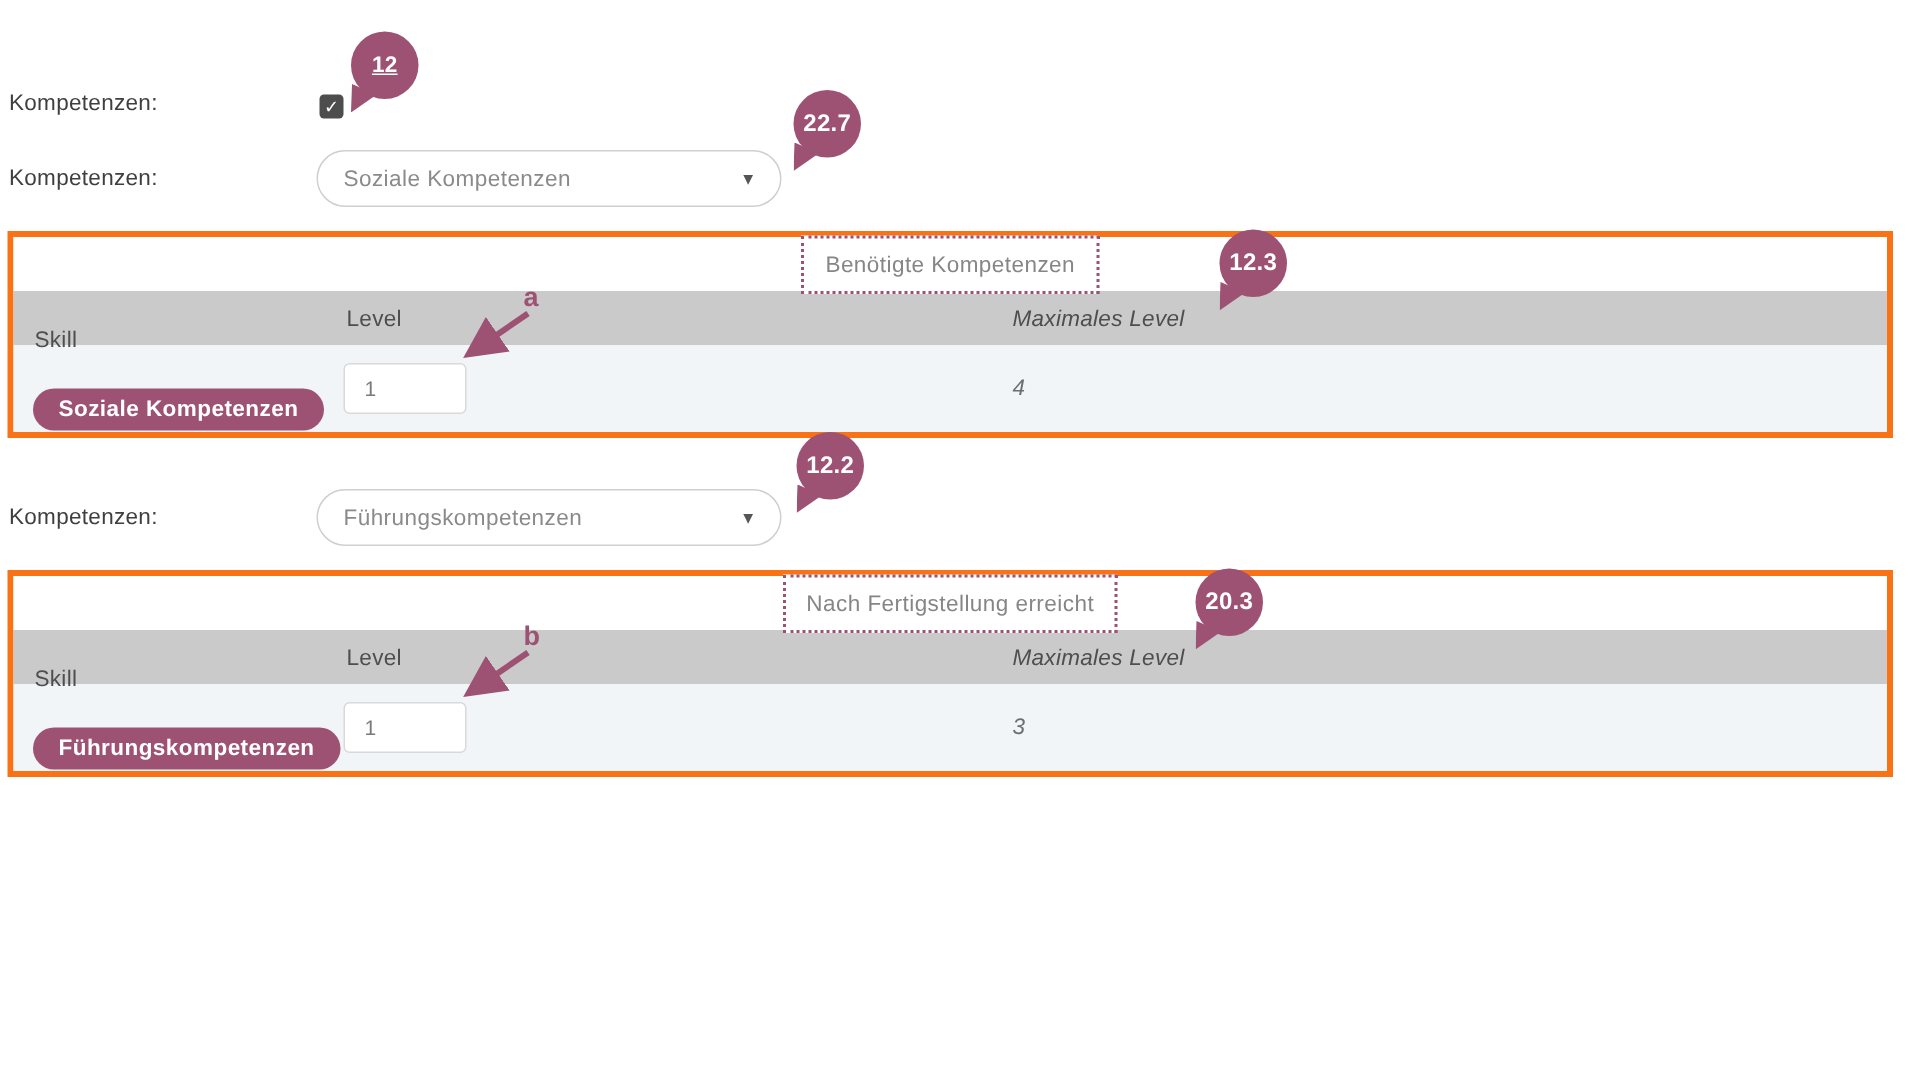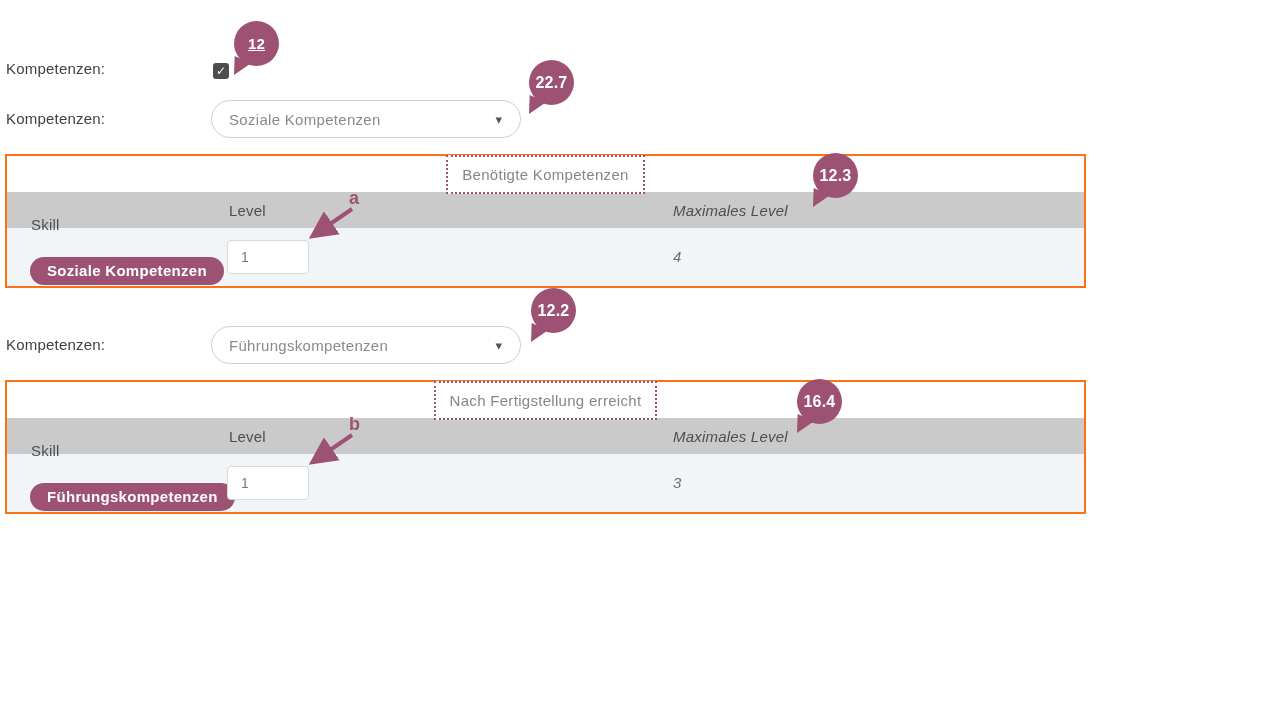--- a/index.html
+++ b/index.html
@@ -98,22 +98,22 @@
   .badge-12   { left: 234px; top: 21px;  font-size: 15px; text-decoration: underline; }
   .badge-12-1 { left: 529px; top: 60px;  }
   .badge-12-2 { left: 531px; top: 288px; }
   .badge-12-3 { left: 797px; top: 153px; margin-left: 16px; }
   .badge-12-4 { left: 797px; top: 379px; }
 
   
   .skill-table {
     position: absolute;
     left: 5px;
-    width: 1081px;
-    border: 2px solid #f97316;
+    width: 1257px;
+    border: 4px solid #f97316;
     background: #ffffff;
   }
   .table-1 { top: 154px; }
   .table-2 { top: 380px; }
 
   .title-row {
     height: 36px;
     background: #ffffff;
     display: flex;
     align-items: center;
@@ -140,21 +140,21 @@
     font-size: 15px;
     color: #4e4e4e;
     letter-spacing: 0.2px;
   }
   .data-row {
     height: 58px;
     background: #f1f5f7;
     display: flex;
     align-items: center;
   }
-  .col-skill { width: 208px; padding-left: 24px; margin-top: 28px; }
+  .col-skill { width: 208px; padding-left: 14px; margin-top: 28px; }
   .col-level { width: 445px; padding-left: 14px; }
   .col-max   { flex: 1;      padding-left: 13px; font-style: italic; }
 
   .skill-pill {
     display: inline-block;
     background: #9d5274;
     color: #ffffff;
     font-size: 15px;
     font-weight: bold;
     letter-spacing: 0.3px;
@@ -282,21 +282,21 @@
       </div>
       <div class="col-level">
         <input class="level-input" type="text" value="1" style="">
       </div>
       <div class="col-max">
         <span class="max-value">3</span>
       </div>
     </div>
   </div>
   <div class="badge badge-12-4">
-    <span>16.4</span>
+    <span>20.3</span>
   </div>
   <div class="arrow-annot arrow-2">
     <svg width="66" height="54" viewBox="0 0 66 54">
       <defs>
         <marker id="ah2" markerWidth="7" markerHeight="7" refX="4.5" refY="3.5" orient="auto">
           <polygon points="0 0, 7 3.5, 0 7" fill="#9d5274"></polygon>
         </marker>
       </defs>
       <line x1="49" y1="21" x2="14" y2="45" stroke="#9d5274" stroke-width="4" marker-end="url(#ah2)"></line>
     </svg>

